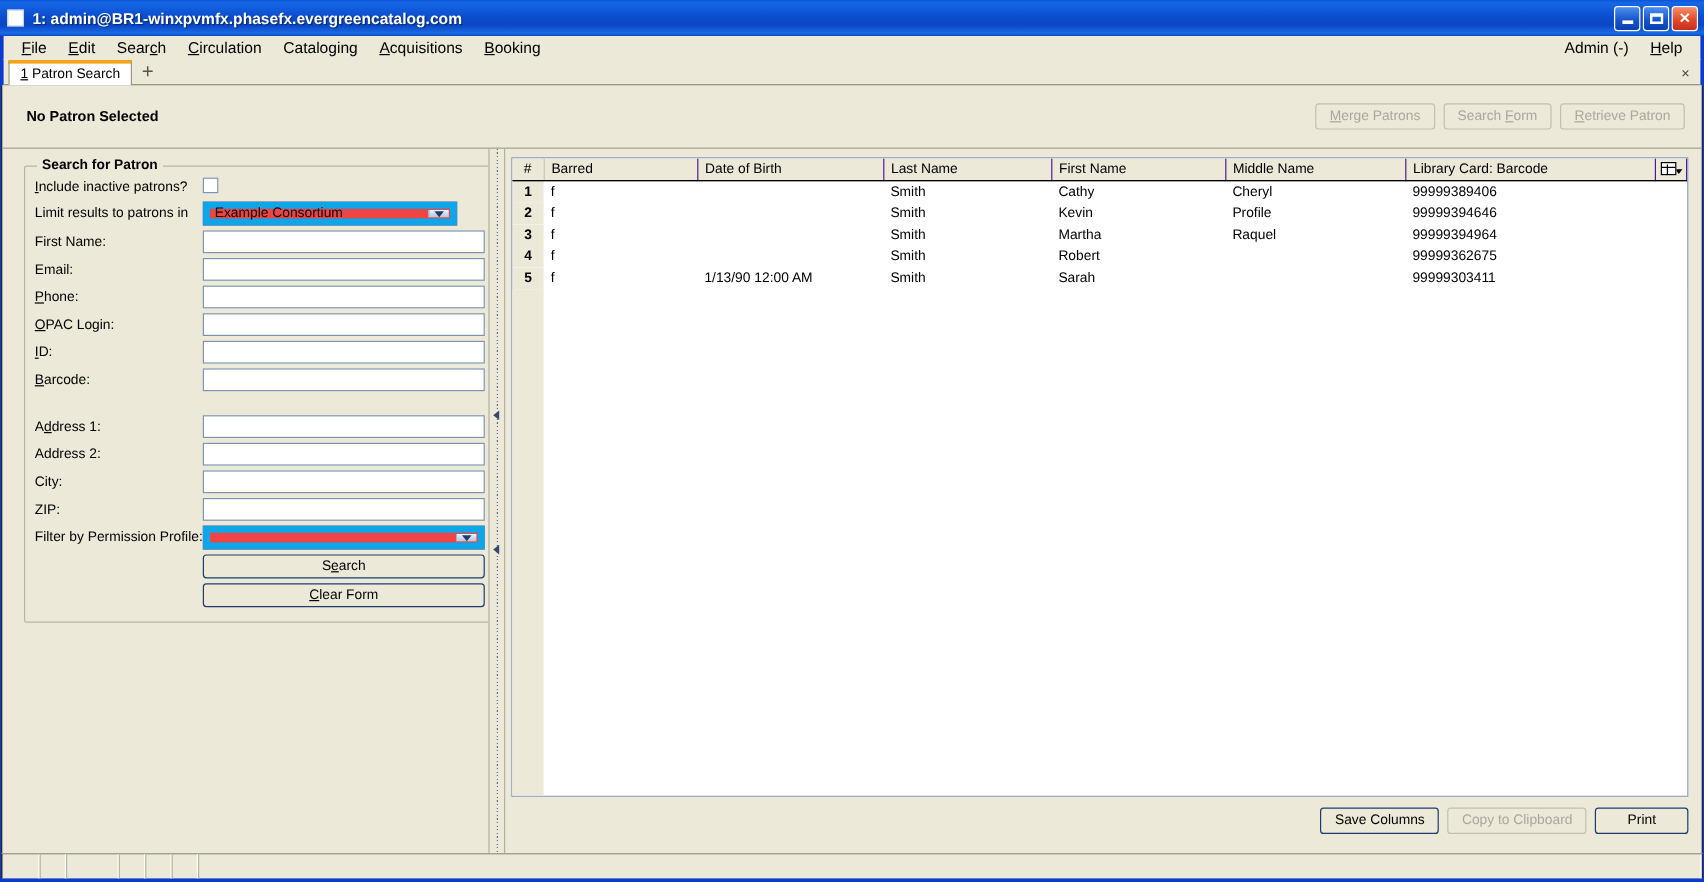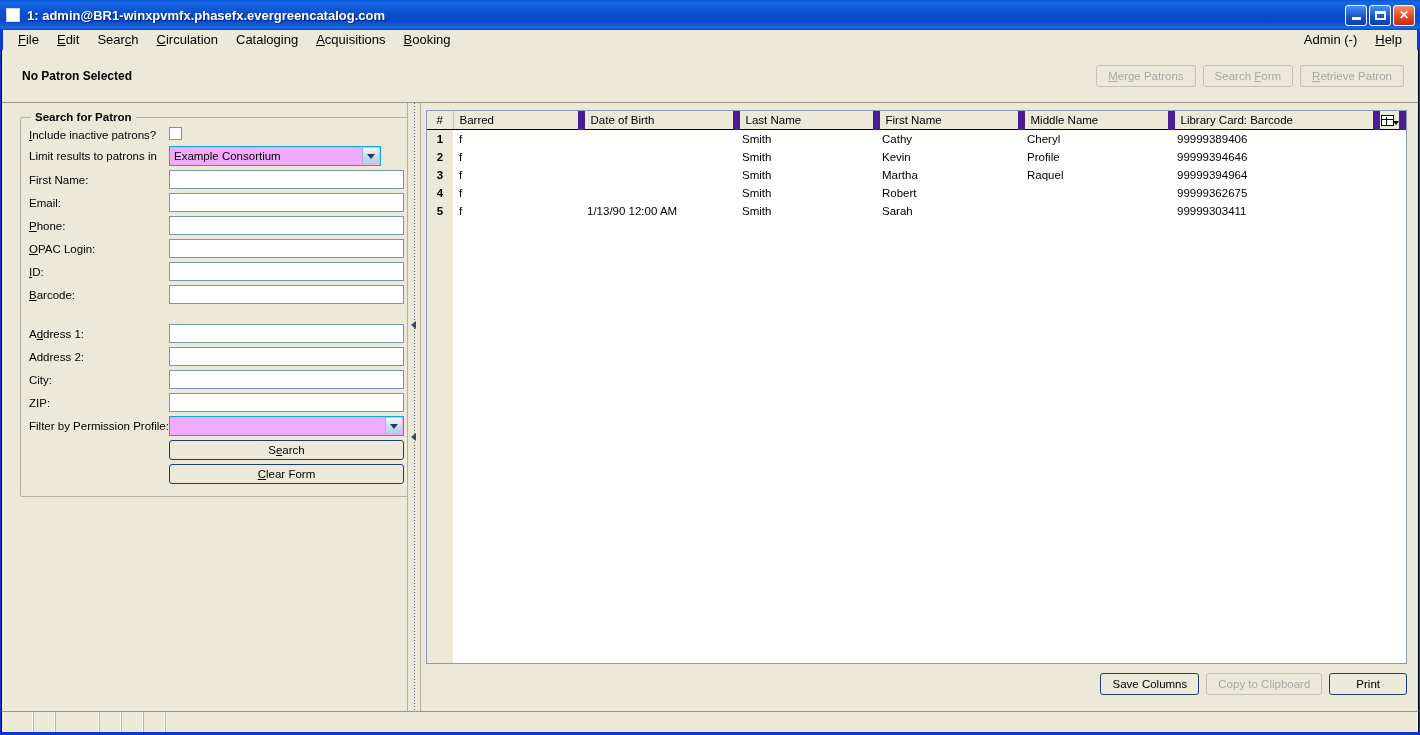--- a/index.html
+++ b/index.html
@@ -191,22 +191,22 @@
   }
   .txt.filled { background: #e3f6e0; }
   .cbx {
     width: 13px; height: 13px;
     border: 1px solid #7d94ae;
     background: #fff;
     display: inline-block;
   }
   .sel {
     width: 180px; height: 20px;
-    border: 1px solid #0ea5e9;
-    background: #f0abfc;
+    border: 6px solid #0ea5e9;
+    background: #ef4444;
     display: flex; align-items: center;
     font-size: 11.5px;
     padding-left: 4px;
     position: relative;
   }
   .sel.wide { width: 212px; }
   .sel .arrowbox {
     position: absolute; right: 1px; top: 1px; bottom: 1px;
     width: 17px;
     background: linear-gradient(to bottom, #f3f6fb, #cddcf0 50%, #b3c9e6);
@@ -234,21 +234,21 @@
     flex: 1; min-height: 0;
     background: #fff;
     border: 1px solid #8a9cb4;
     display: flex; flex-direction: column;
     overflow: hidden;
   }
   table.grid { border-collapse: collapse; width: 100%; table-layout: fixed; }
   table.grid thead th {
     background: #ece9d8;
     border-bottom: 1px solid #000;
-    border-right: 7px solid #4c1d95;
+    border-right: 1px solid #4c1d95;
     font-size: 11.5px; font-weight: normal;
     text-align: left;
     padding: 3px 6px;
     height: 17px;
     white-space: nowrap;
   }
   table.grid thead th.numcol {
     text-align: center; padding: 3px 0;
     border-right: 1px solid #c6c2b2;
   }
@@ -342,20 +342,27 @@
     <div class="menu-item"><span class="ul">C</span>irculation</div>
     <div class="menu-item">Catalo<span class="ul">g</span>ing</div>
     <div class="menu-item"><span class="ul">A</span>cquisitions</div>
     <div class="menu-item"><span class="ul">B</span>ooking</div>
     <div class="menu-right">
       <div class="menu-item">Admin (-)</div>
       <div class="menu-item"><span class="ul">H</span>elp</div>
     </div>
   </div>
 
+  <div class="tabstrip">
+    <div class="tab">
+      <span><span class="ul">1</span>&nbsp;Patron Search</span>
+    </div>
+    <div class="tab-add">+</div>
+    <div class="tab-close">×</div>
+  </div>
 
   <div class="content">
 
     <div class="patron-bar">
       <div class="patron-title">No Patron Selected</div>
       <div class="patron-actions">
         <button class="btn disabled"><span class="ul">M</span>erge Patrons</button>
         <button class="btn disabled">Search <span class="ul">F</span>orm</button>
         <button class="btn disabled"><span class="ul">R</span>etrieve Patron</button>
       </div>

